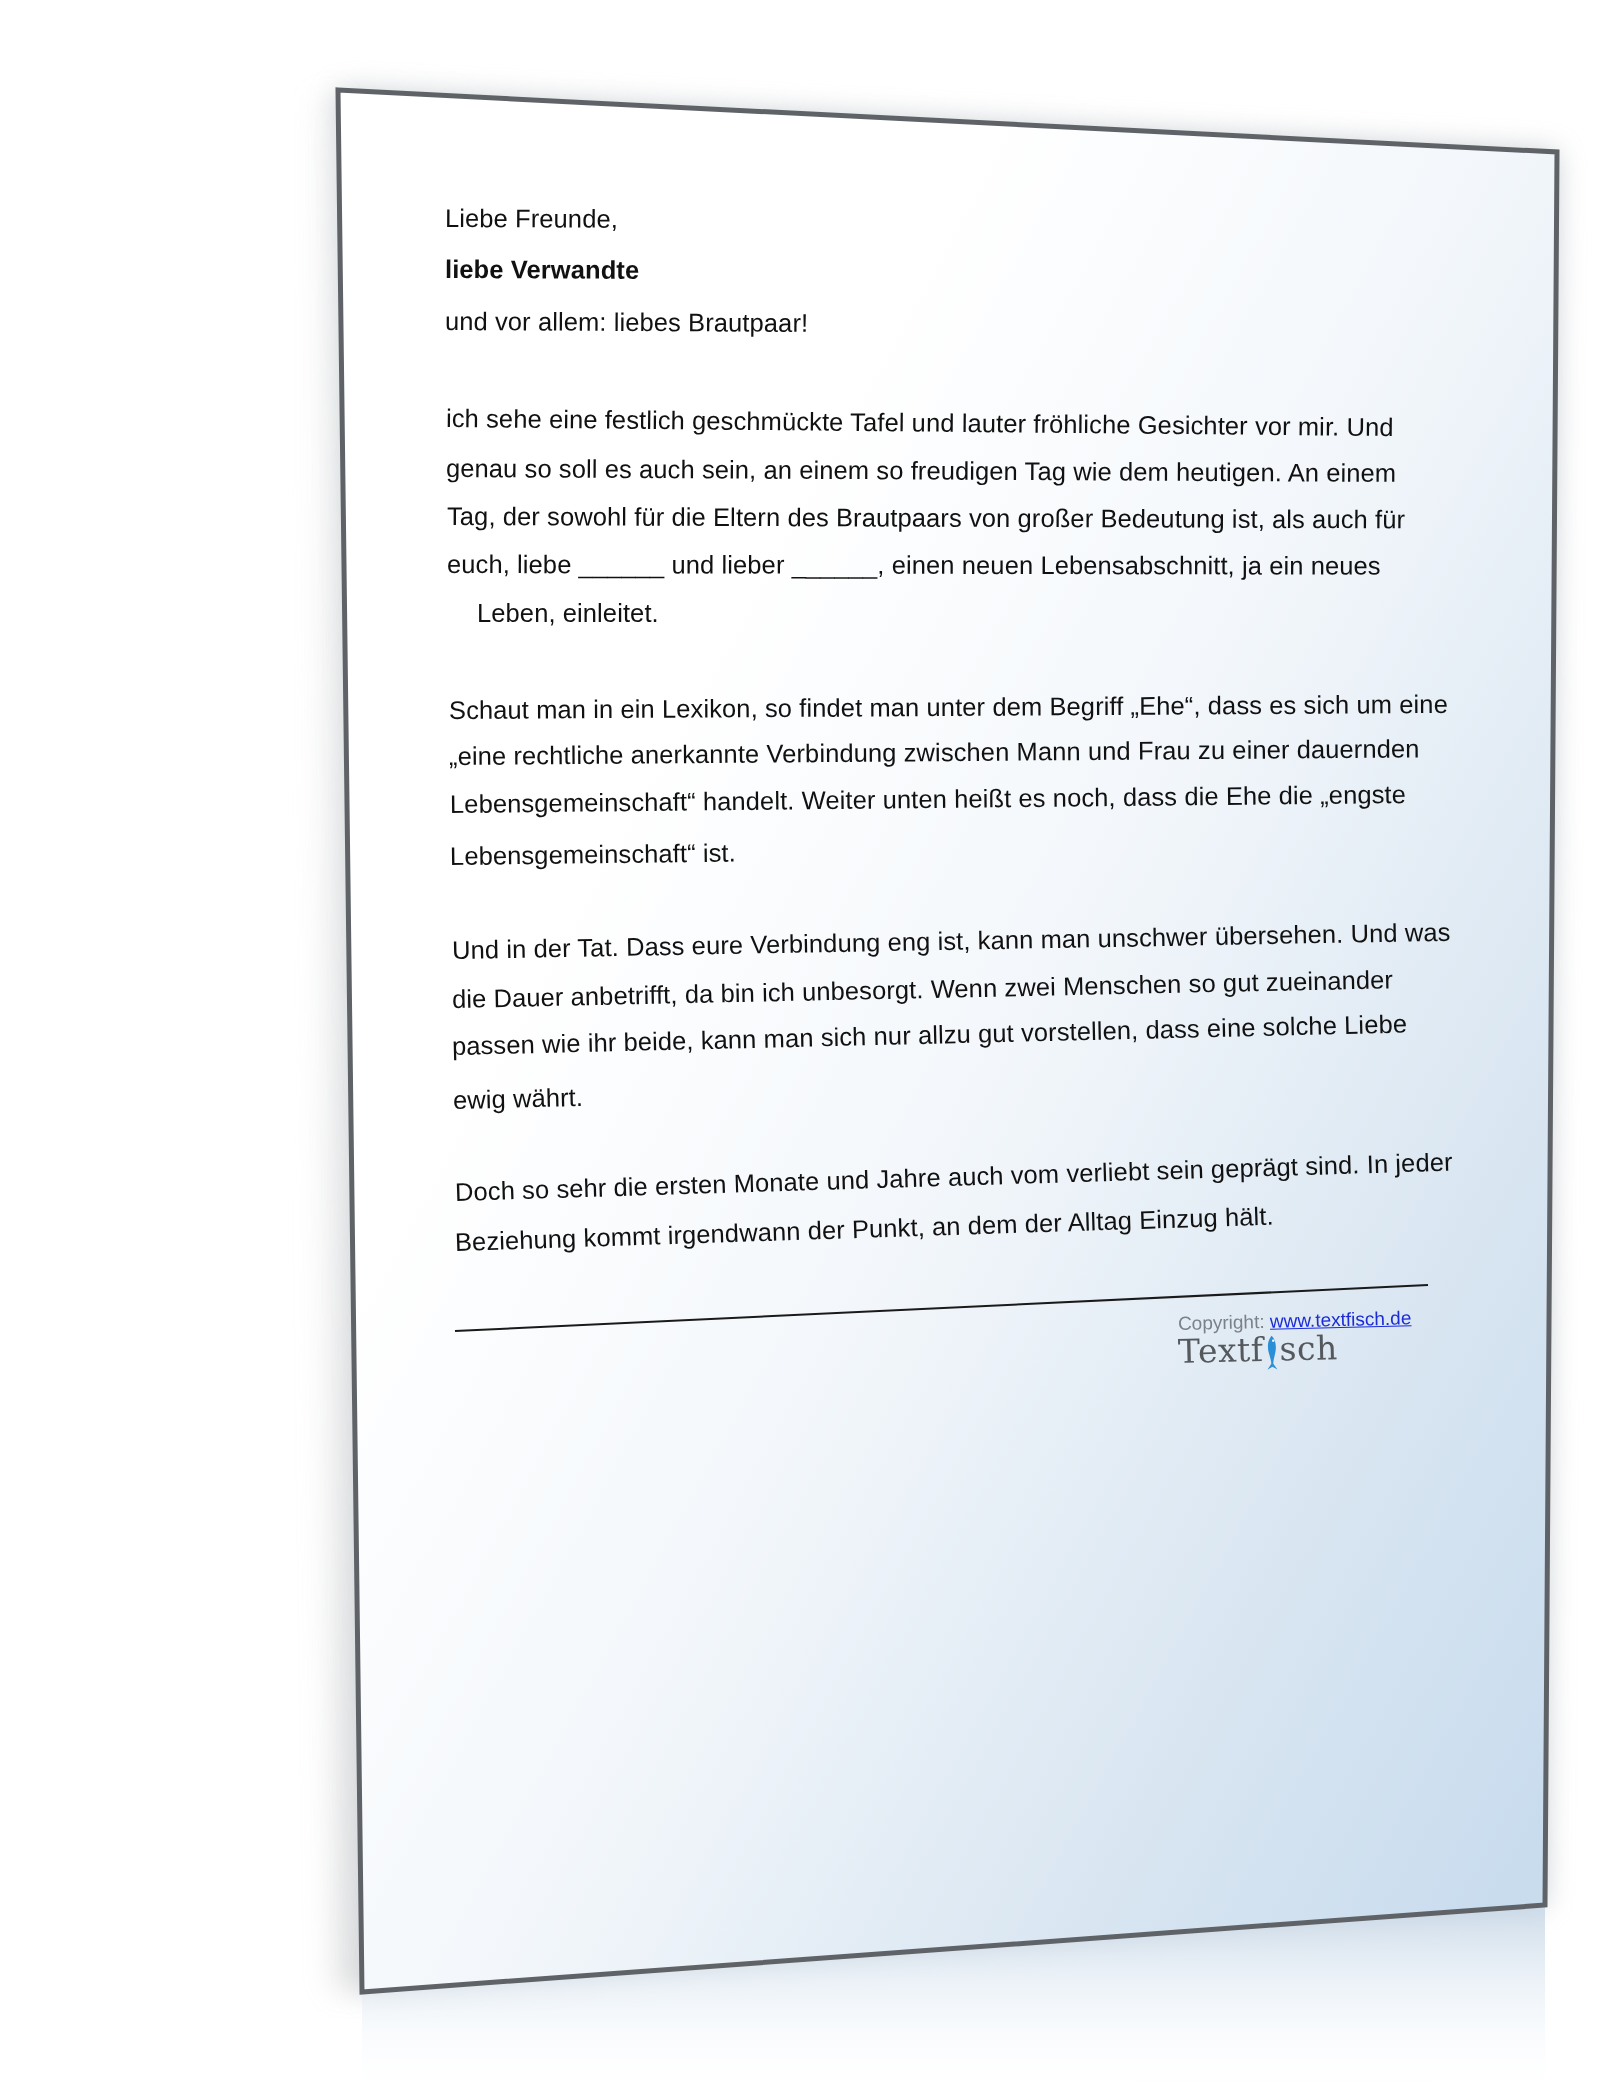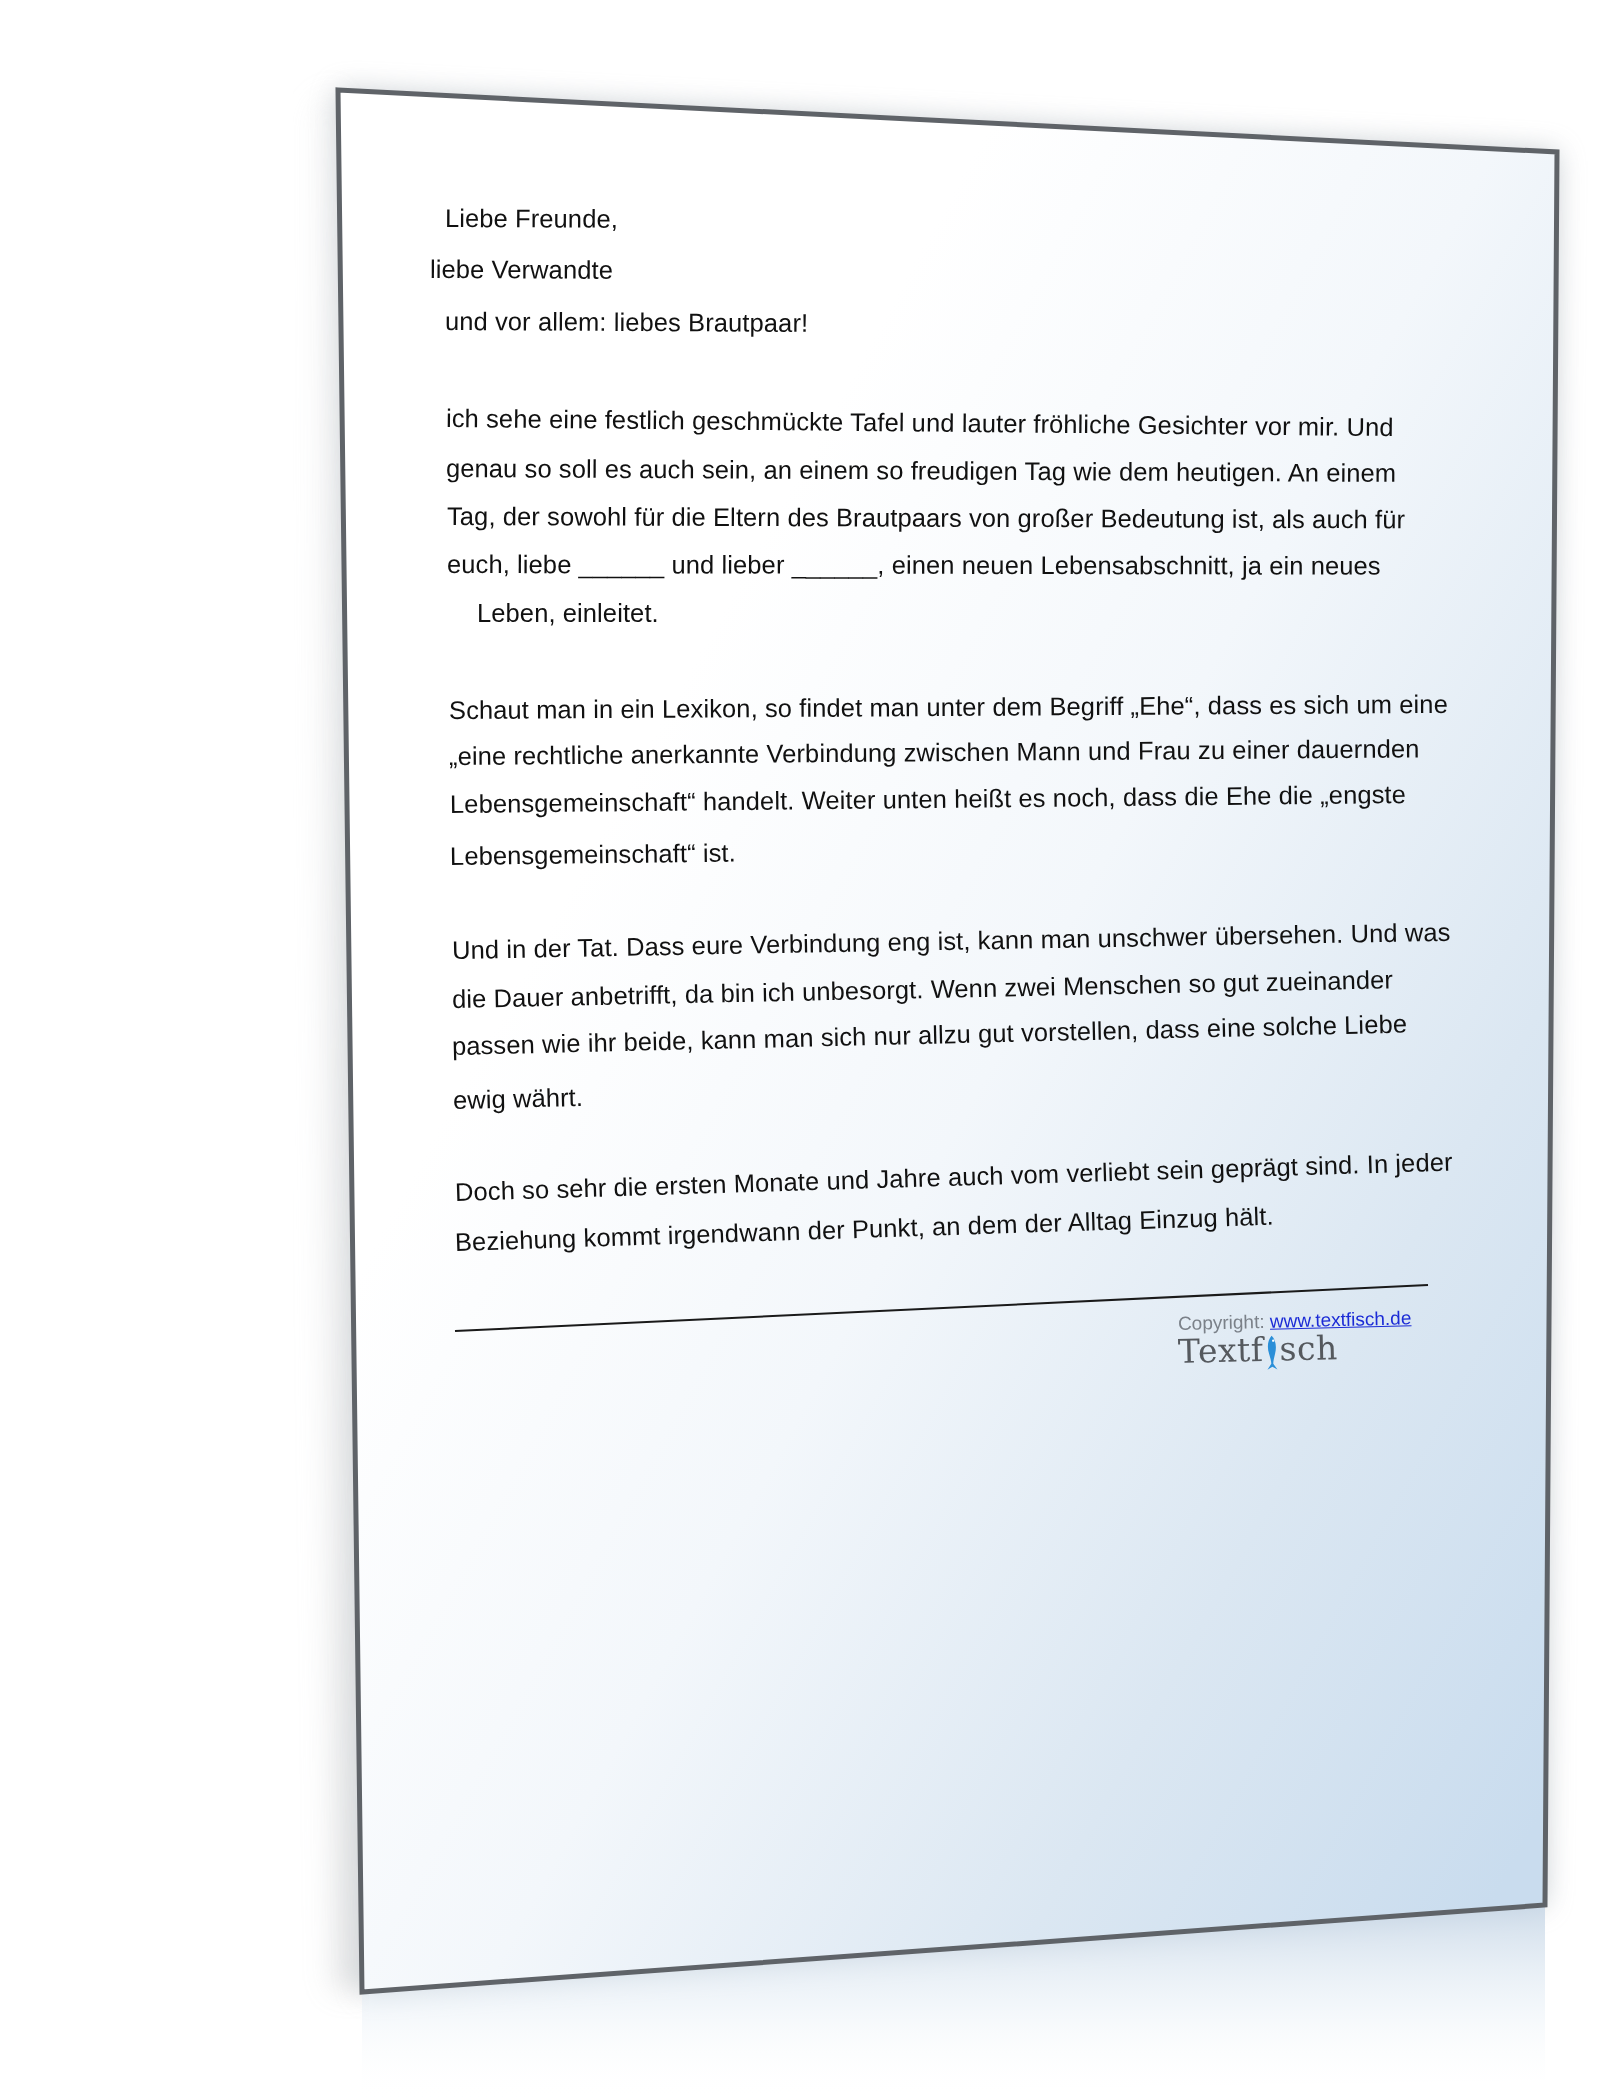--- a/index.html
+++ b/index.html
@@ -97,21 +97,21 @@
     <polygon points="300,110 338,90 362,1992 330,1990" fill="url(#leftEdgeGrad)" opacity="0.6" filter="url(#blurShadow)"></polygon>
 
     <polygon points="362,1992 1545,1905 1545,2080 362,2100" fill="url(#reflGrad)"></polygon>
 
     <polygon points="338,90 1557,152 1545,1905 362,1992" fill="url(#pageGrad)" stroke="#5f6368" stroke-width="5" stroke-linejoin="miter"></polygon>
 
     <line x1="455" y1="1331" x2="1428" y2="1285" stroke="#1a1a1a" stroke-width="2"></line>
   </svg>
 
   <div class="line" style="left:445px; top:206px; transform: rotate(0.25deg);">Liebe Freunde,</div>
-  <div class="line" style="left:430px; top:257px; transform: rotate(0.25deg);">liebe Verwandte</div>
+  <div class="line" style="left:445px; top:257px; transform: rotate(0.25deg); font-weight: bold;">liebe Verwandte</div>
   <div class="line" style="left:445px; top:309px; transform: rotate(0.3deg);">und vor allem: liebes Brautpaar!</div>
 
   <div class="line" style="left:446px; top:406px; transform: rotate(0.55deg);">ich sehe eine festlich geschmückte Tafel und lauter fröhliche Gesichter vor mir. Und</div>
   <div class="line" style="left:446px; top:456px; transform: rotate(0.3deg);">genau so soll es auch sein, an einem so freudigen Tag wie dem heutigen. An einem</div>
   <div class="line" style="left:447px; top:504px; transform: rotate(0.2deg);">Tag, der sowohl für die Eltern des Brautpaars von großer Bedeutung ist, als auch für</div>
   <div class="line" style="left:447px; top:552px; transform: rotate(0.1deg);">euch, liebe ______ und lieber ______, einen neuen Lebensabschnitt, ja ein neues</div>
   <div class="line" style="left:447px; top:601px; transform: rotate(0deg); margin-left: 30px;">Leben, einleitet.</div>
 
   <div class="line" style="left:449px; top:698px; transform: rotate(-0.35deg);">Schaut man in ein Lexikon, so findet man unter dem Begriff „Ehe“, dass es sich um eine</div>
   <div class="line" style="left:449px; top:744px; transform: rotate(-0.45deg);">„eine rechtliche anerkannte Verbindung zwischen Mann und Frau zu einer dauernden</div>

